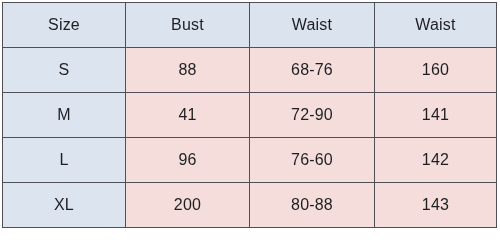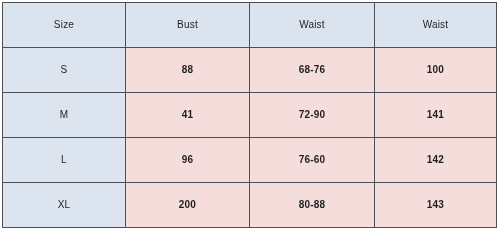--- a/index.html
+++ b/index.html
@@ -34,21 +34,21 @@
   table.size-chart col.c-size   { width: 123px; }
   table.size-chart col.c-bust   { width: 124px; }
   table.size-chart col.c-waist  { width: 125px; }
   table.size-chart col.c-length { width: 122px; }
 
   table.size-chart th,
   table.size-chart td {
     border: 1px solid #4e4f57;
     text-align: center;
     vertical-align: middle;
-    font-size: 10px;
+    font-size: 16px;
     color: #1f1f23;
     padding: 0;
     line-height: 1.2;
     letter-spacing: 0.2px;
   }
 
   table.size-chart thead th {
     height: 44px;
     background: #dbe4ee;
     font-weight: normal;
@@ -60,21 +60,21 @@
 
   
   table.size-chart tbody td.col-size {
     background: #dce5ef;
     font-weight: normal;
   }
 
   
   table.size-chart tbody td.col-meas {
     background: #f4ddda;
-    font-weight: bold;
+    font-weight: normal;
     text-align: center;
   }
 
   .cell-text {
     display: block;
   }
 </style>
 </head>
 <body>
 
@@ -107,21 +107,21 @@
         <td class="col-size">
           <span class="cell-text">S</span>
         </td>
         <td class="col-meas">
           <span class="cell-text">88</span>
         </td>
         <td class="col-meas">
           <span class="cell-text">68-76</span>
         </td>
         <td class="col-meas">
-          <span class="cell-text">100</span>
+          <span class="cell-text">160</span>
         </td>
       </tr>
       <tr>
         <td class="col-size">
           <span class="cell-text">M</span>
         </td>
         <td class="col-meas">
           <span class="cell-text">41</span>
         </td>
         <td class="col-meas">

